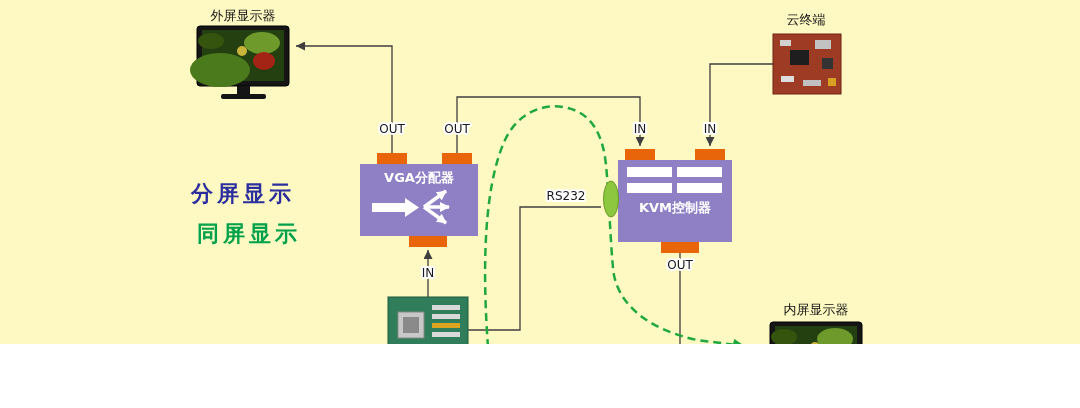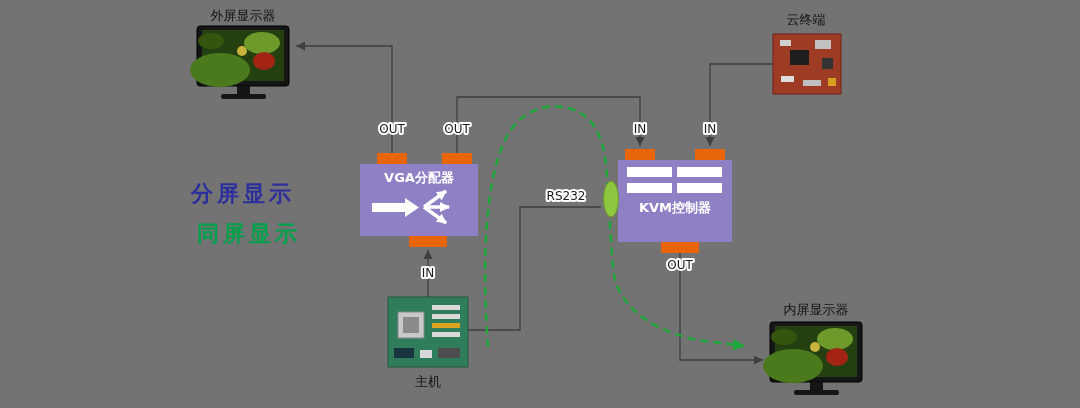--- a/index.html
+++ b/index.html
@@ -1,16 +1,16 @@
 <!DOCTYPE html>
 <html><head>
 <meta charset="utf-8">
 <style>
   html,body { margin:0; padding:0; background:#ffffff; }
-  .stage { position:relative; width:1080px; height:408px; background:#737373; overflow:hidden;
+  .stage { position:relative; width:1080px; height:344px; background:#fef9c3; overflow:hidden;
            font-family:"DejaVu Sans", sans-serif; }
   svg { display:block; }
   svg text { font-family:"DejaVu Sans", sans-serif; }
   .lbl    { font-size:13px; fill:#111111; text-anchor:middle; }
   .port   { font-size:12px; fill:#1a1a1a; text-anchor:middle;
             paint-order:stroke; stroke:#ffffff; stroke-width:4px; stroke-linejoin:round; }
   .boxlbl { font-size:13px; font-weight:bold; fill:#ffffff; text-anchor:middle; }
   .deco   { font-size:22px; font-weight:bold; text-anchor:middle; letter-spacing:4px; }
   .wire   { fill:none; stroke:#3f3f3f; stroke-width:1.3px; }
 </style>

